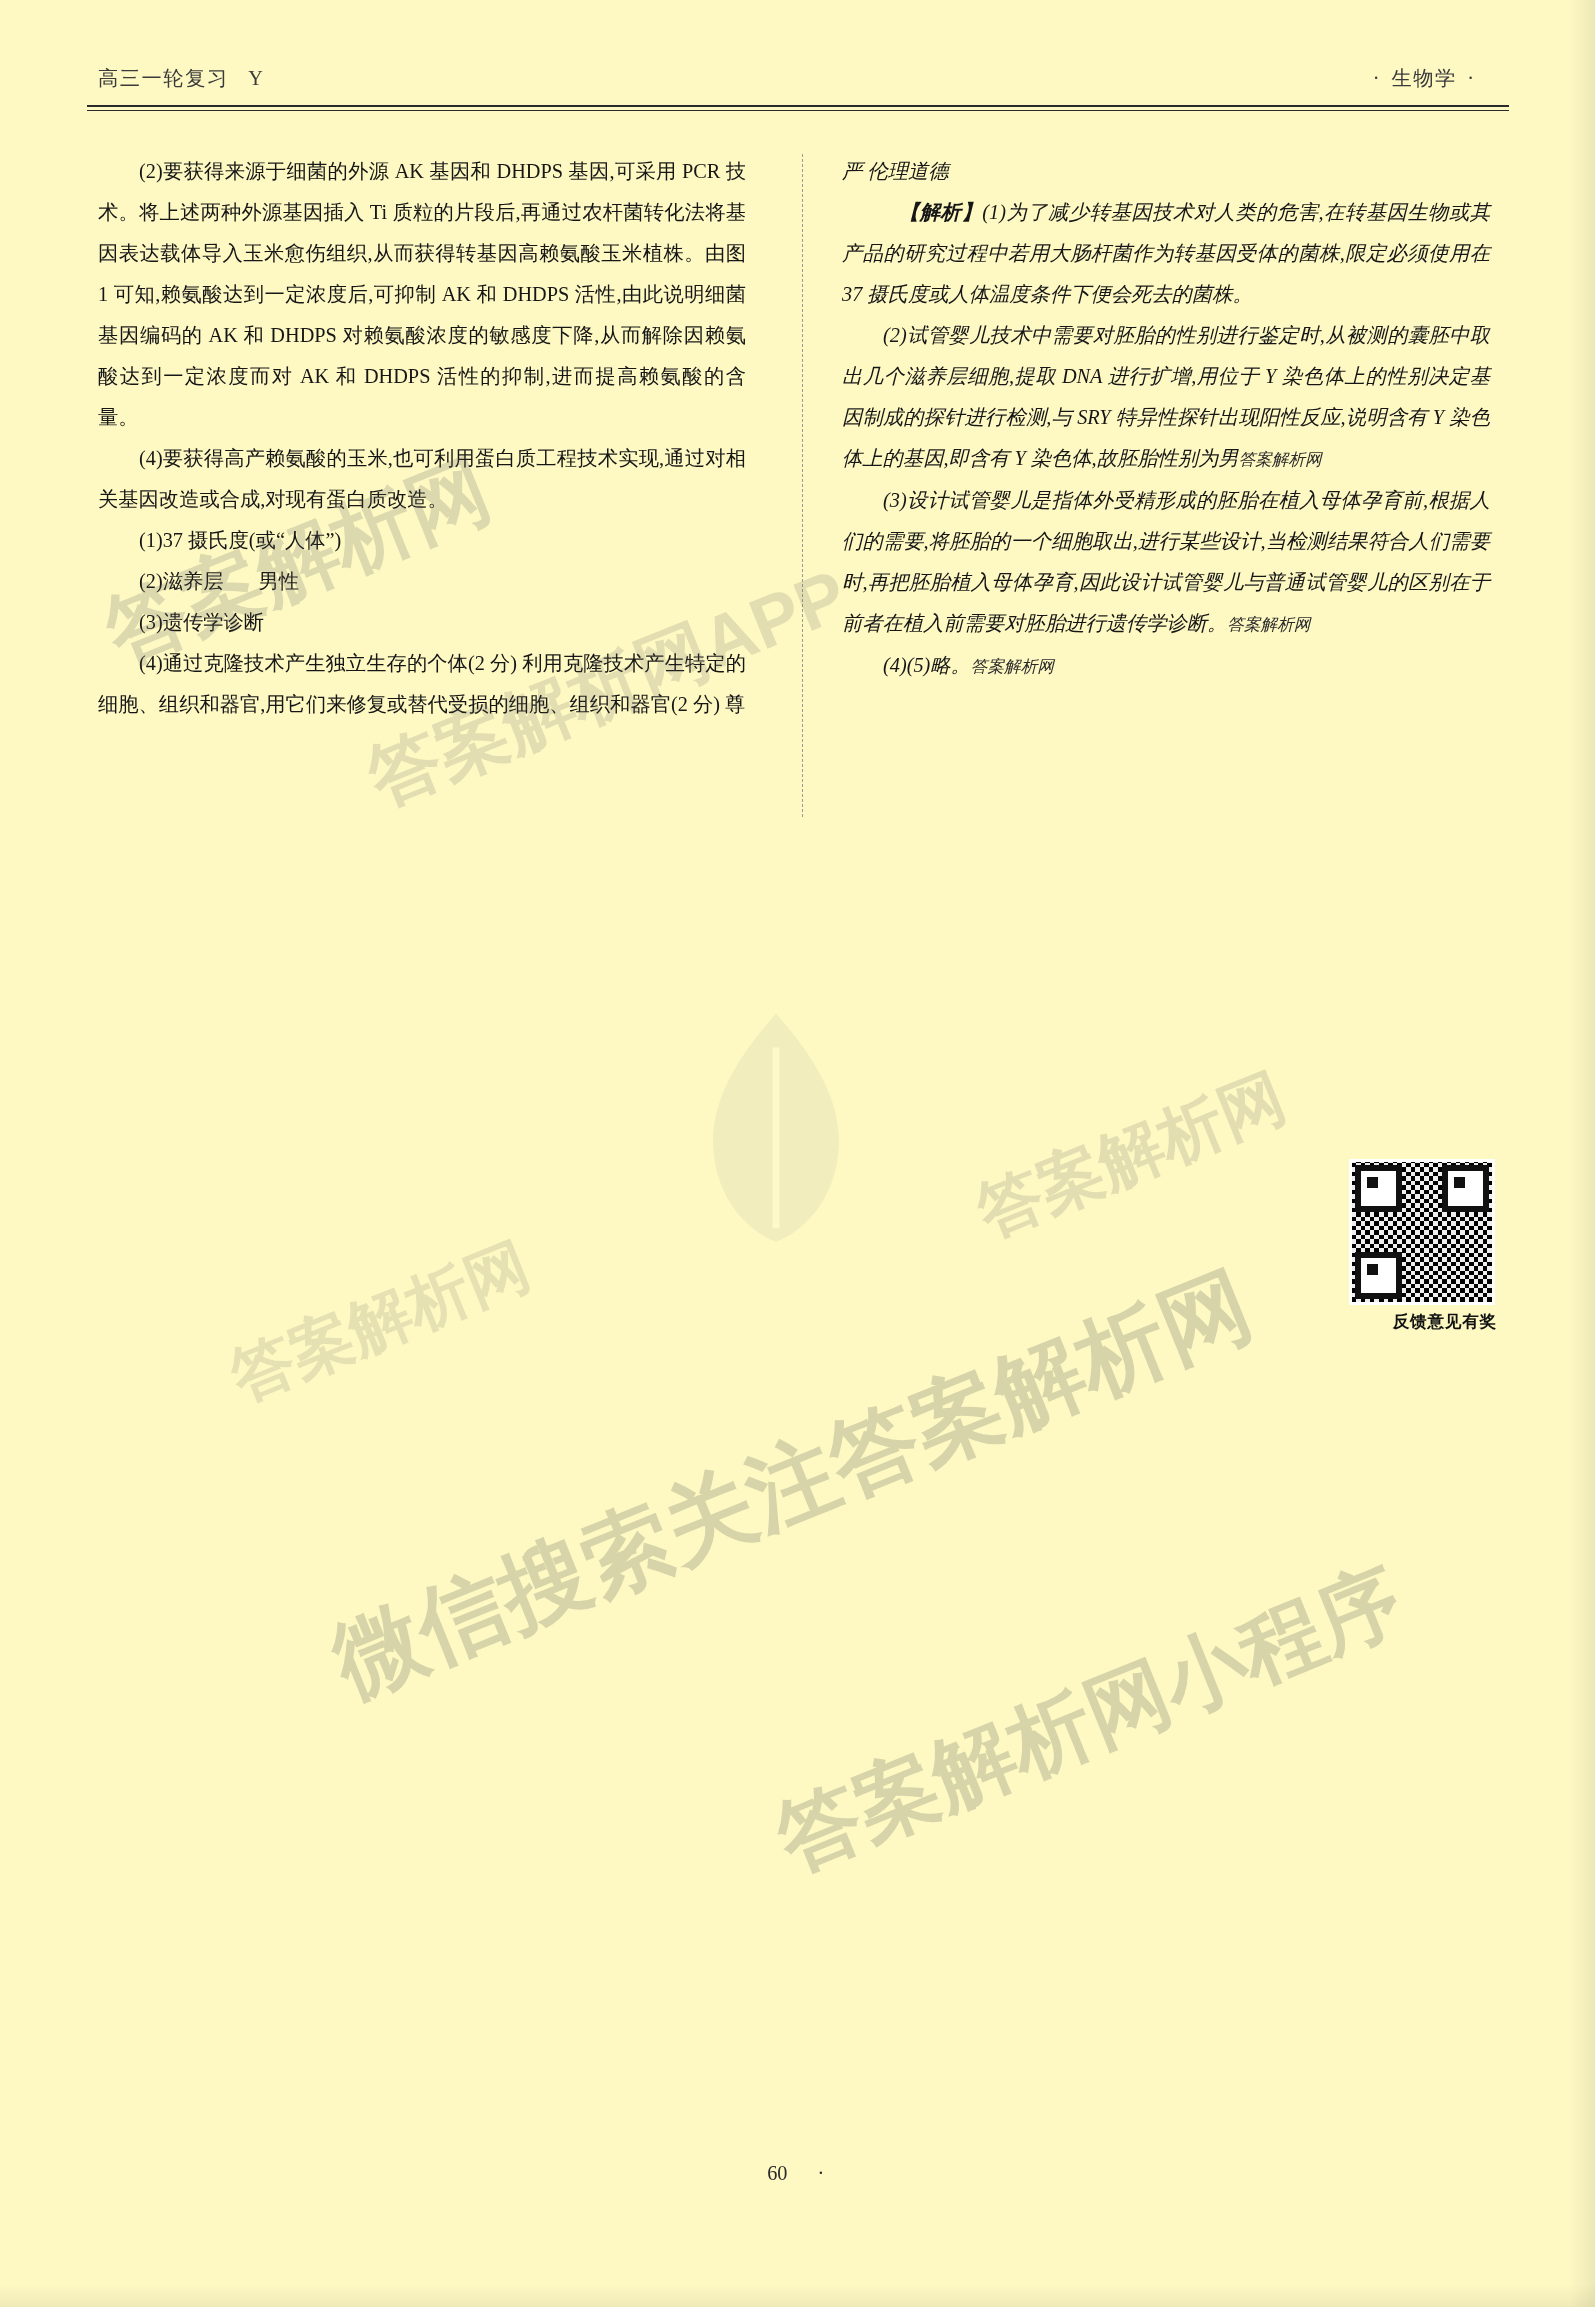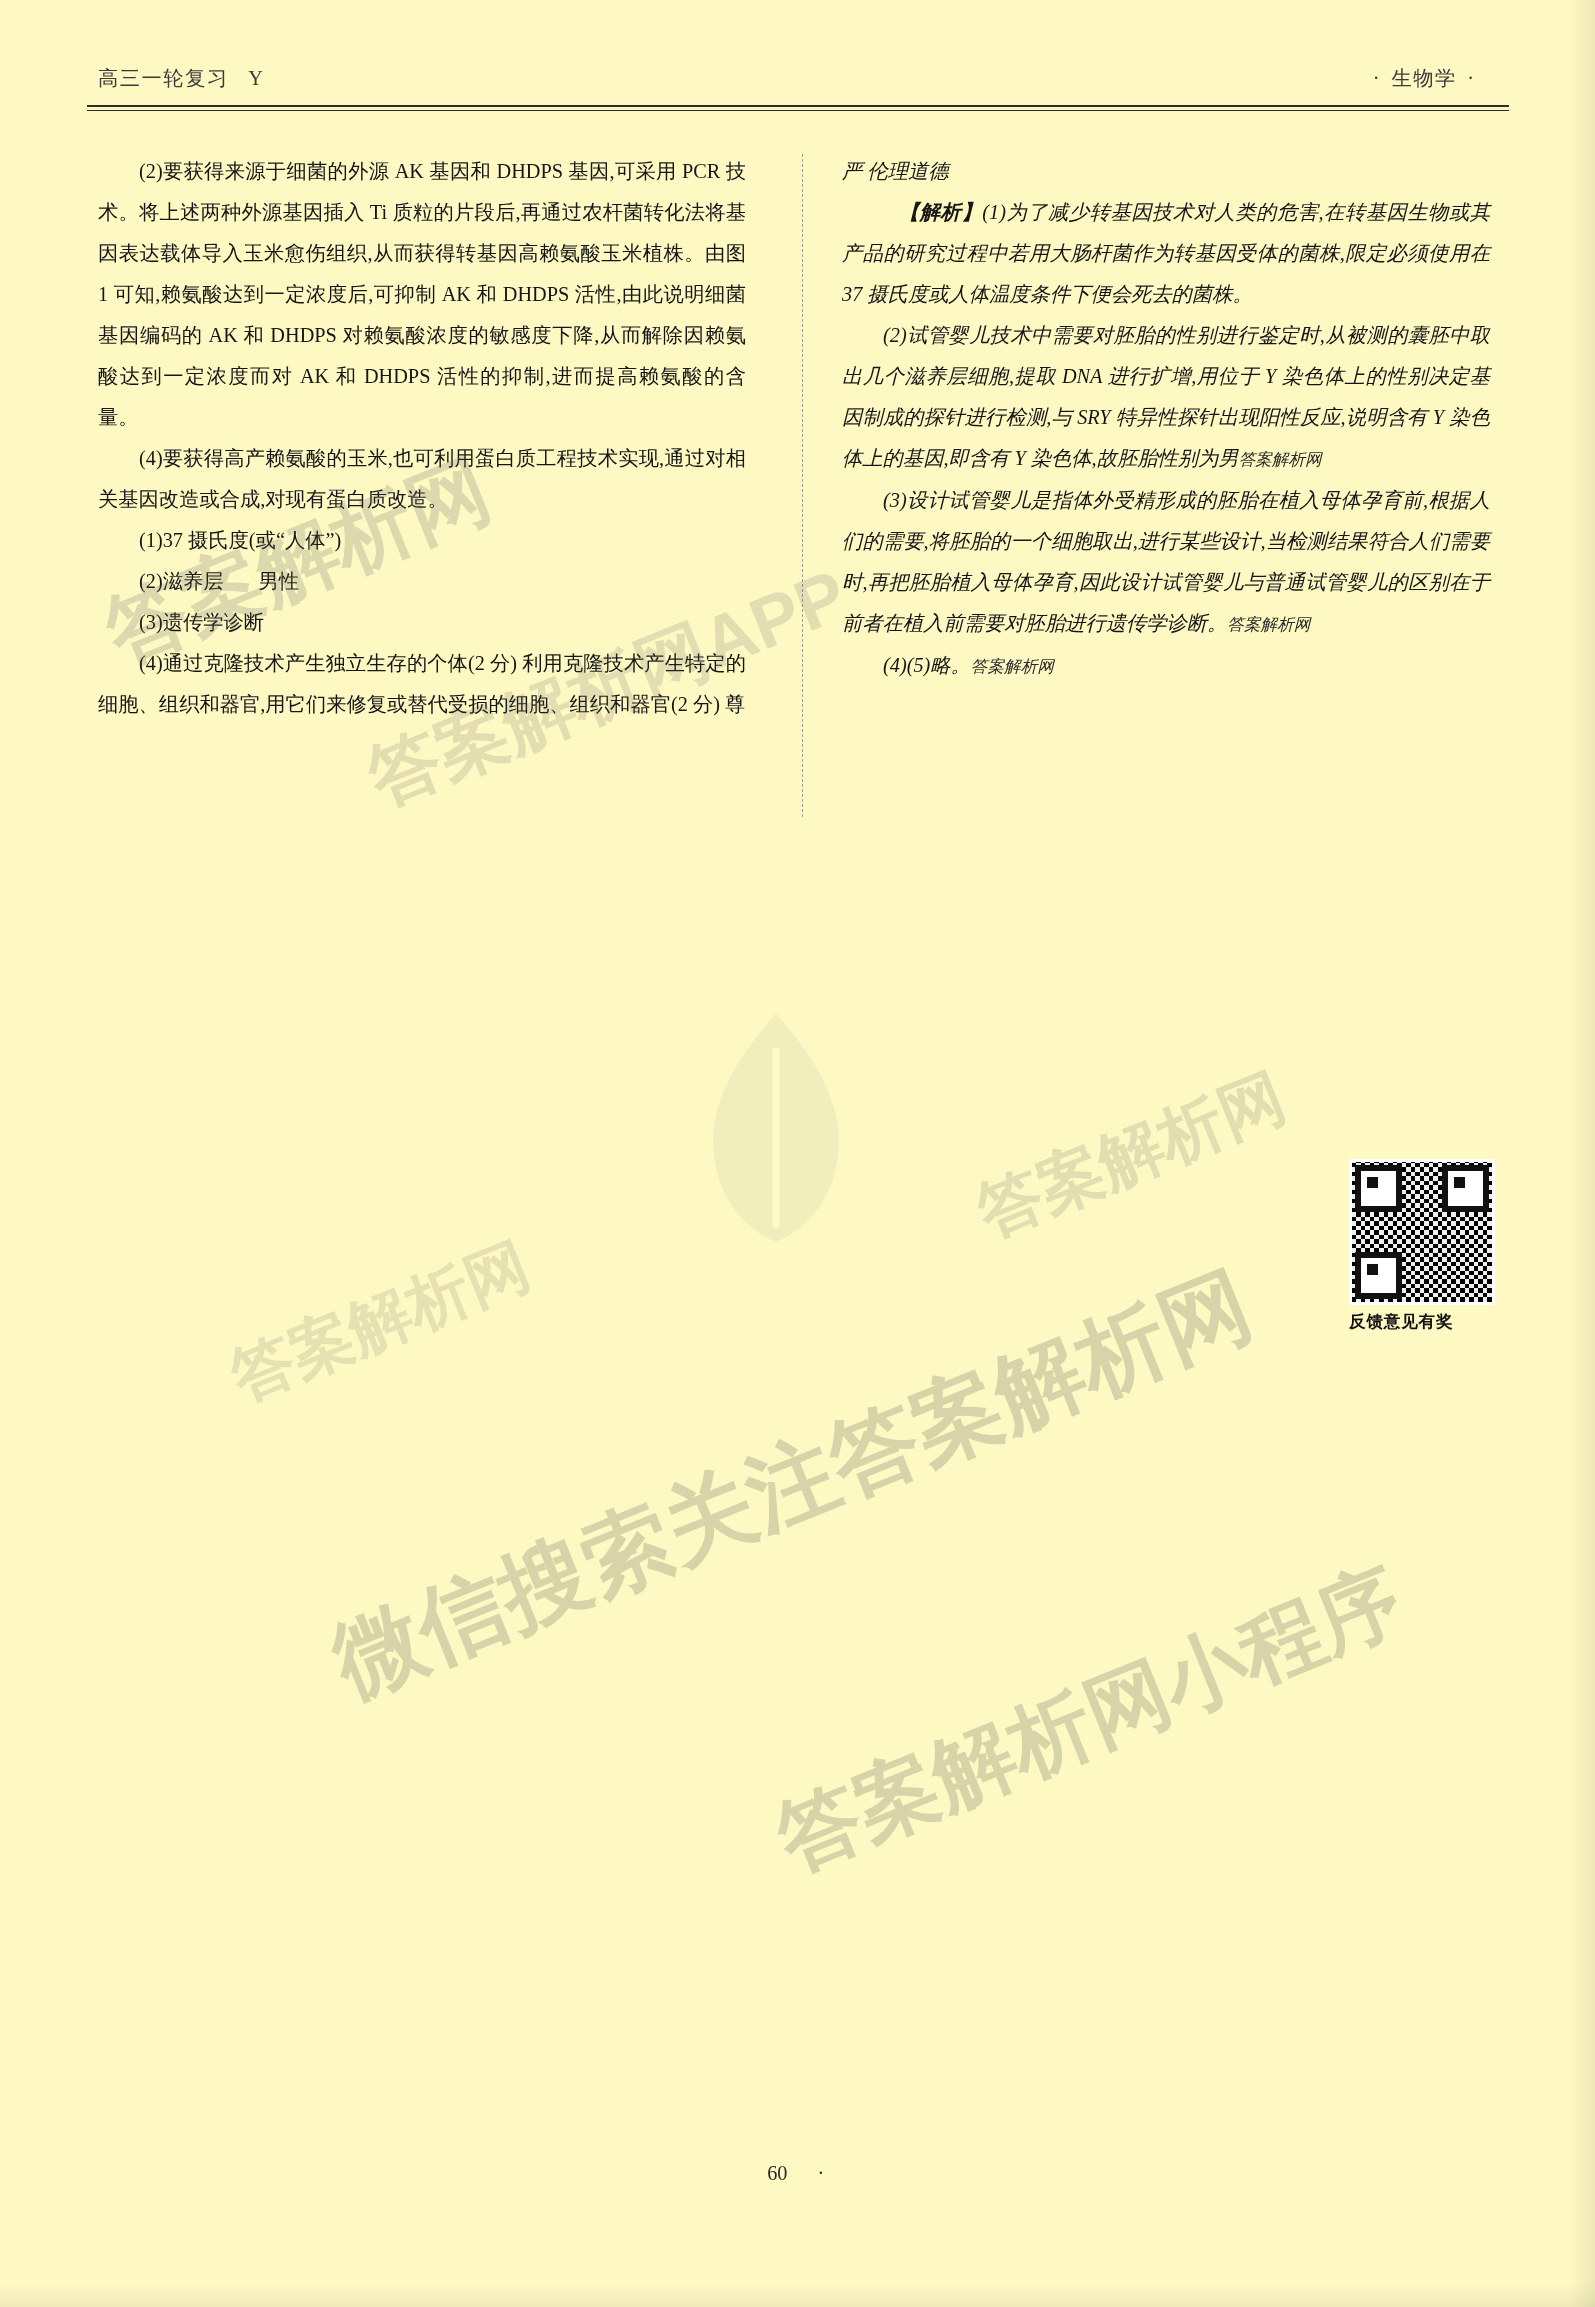--- a/index.html
+++ b/index.html
@@ -151,21 +151,21 @@
     width: 10.5px; height: 10.5px;
     background: #111;
   }
   .qr .f1 { left: 3px; top: 3px; }
   .qr .f2 { right: 3px; top: 3px; }
   .qr .f3 { left: 3px; bottom: 3px; }
   .qr-caption {
     margin-top: 6px;
     font-size: 16.6px;
     font-weight: bold;
-    text-align: left;
+    text-align: right;
     letter-spacing: 0.8px;
     color: #111;
   }
 
   
   .footer {
     position: absolute;
     left: 0;
     top: 2162px;
     width: 1596px;

